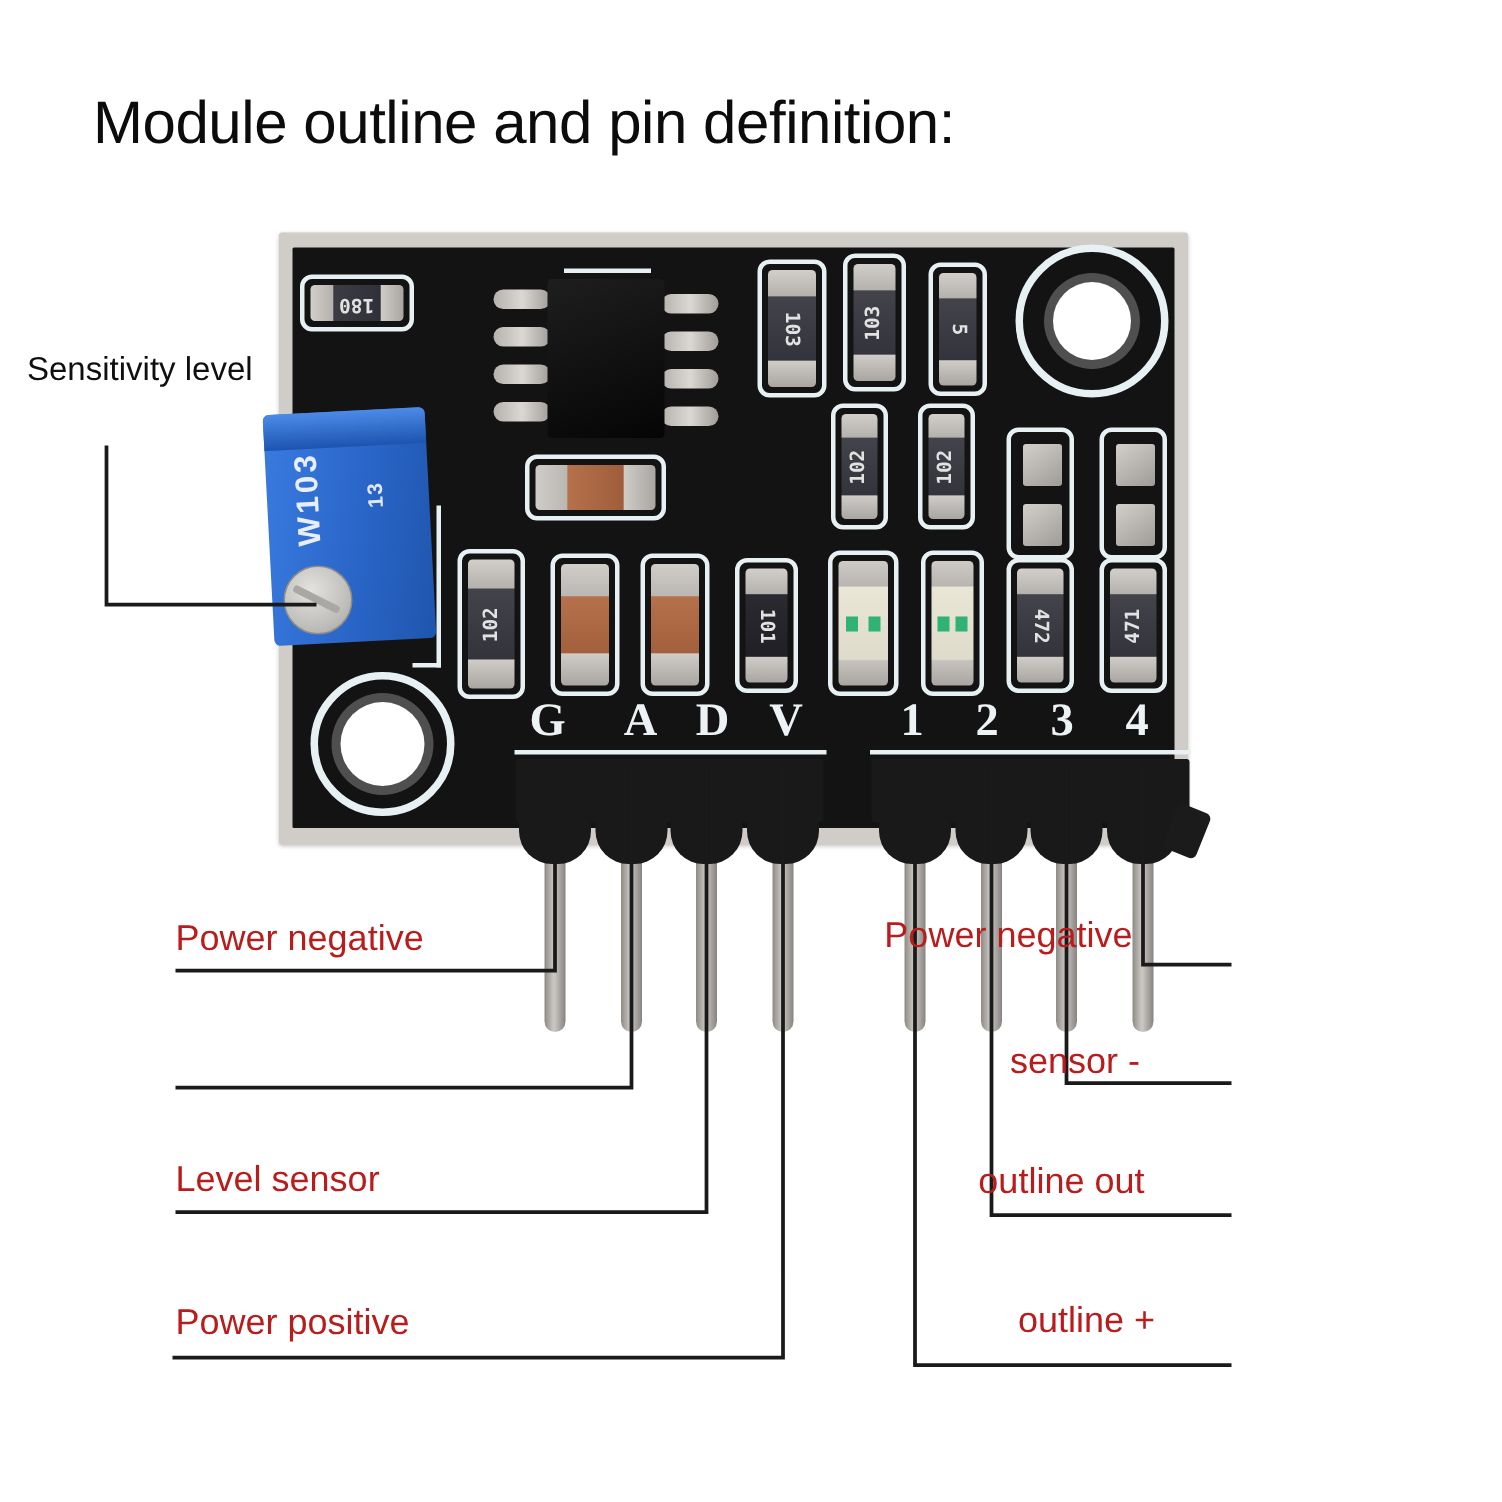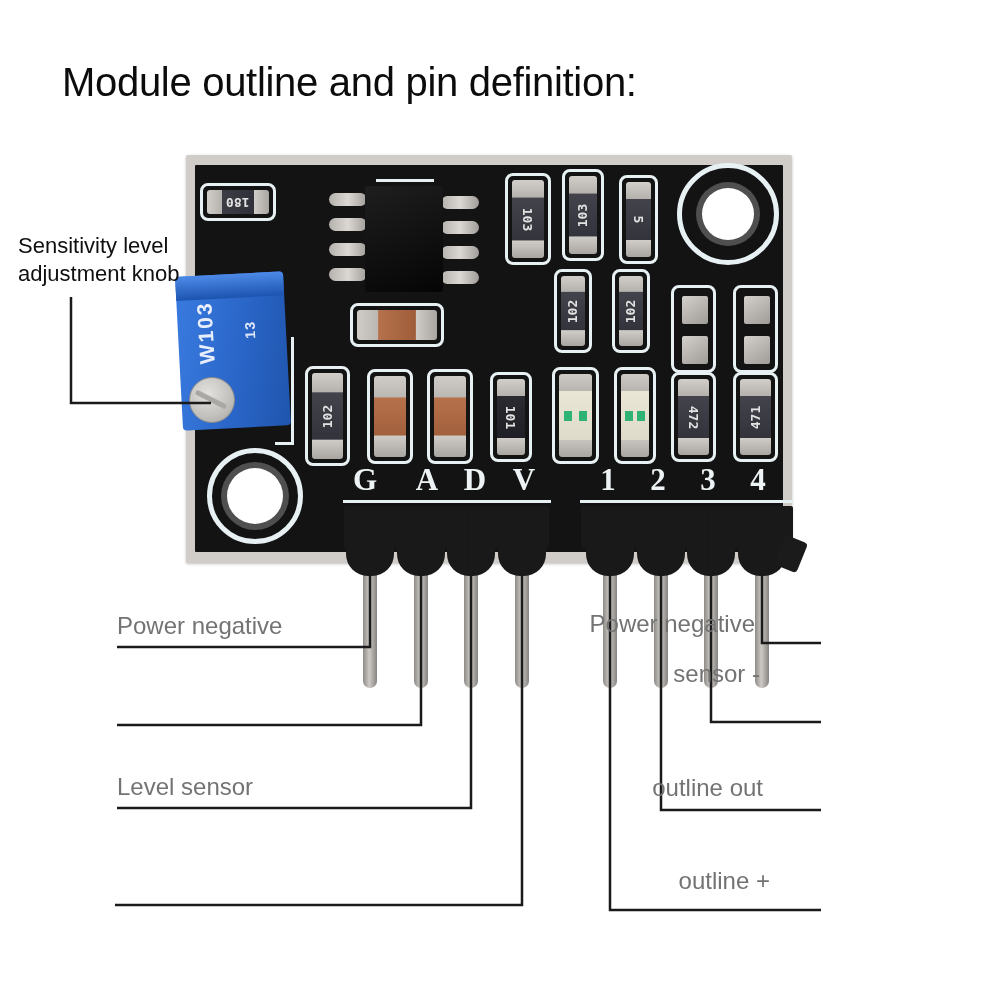--- a/index.html
+++ b/index.html
@@ -59,33 +59,32 @@
           width:34px;text-align:center;z-index:5}
 
   .header{background:#191919;border-radius:2px;z-index:10}
   .bump{background:#191919;border-radius:0 0 22px 22px;z-index:10;width:48px;height:40px;top:536px}
   .pin{width:14px;top:558px;height:130px;border-radius:0 0 7px 7px;z-index:9;
        background:linear-gradient(90deg,#8e8a86,#cdcac6 45%,#878380)}
 
   .cline{fill:none;stroke:#1a1a1a;stroke-width:2.5}
   .overlay{left:0;top:0;z-index:40}
 
-  .label{font-size:24px;color:#737373;white-space:nowrap;z-index:50}
+  .label{font-size:24px;color:#b91c1c;white-space:nowrap;z-index:50}
   .label.r{text-align:right}
 </style>
 </head>
 <body>
 
 <div class="stage">
 
   <div class="abs title">Module outline and pin definition:</div>
 
   <div class="abs knob-label">
     <span>Sensitivity level</span>
-    <span>adjustment knob</span>
   </div>
 
   <div class="abs pcb-edge"></div>
   <div class="abs pcb"></div>
 
   <div class="abs ring" style="left:677px;top:163px;width:102px;height:102px"></div>
   <div class="abs hole" style="left:702px;top:188px;width:52px;height:52px"></div>
   <div class="abs ring" style="left:207px;top:448px;width:96px;height:96px"></div>
   <div class="abs hole" style="left:227px;top:468px;width:56px;height:56px"></div>
 
@@ -236,19 +235,20 @@
     <polyline class="cline" points="471,512 471,808 117,808"></polyline>
     <polyline class="cline" points="522,512 522,905 115,905"></polyline>
     <polyline class="cline" points="610,512 610,910 950,910"></polyline>
     <polyline class="cline" points="661,512 661,810 938,810"></polyline>
     <polyline class="cline" points="711,512 711,722 938,722"></polyline>
     <polyline class="cline" points="762,512 762,643 933,643"></polyline>
   </svg>
 
   <div class="abs label" style="left:117px;top:612px">Power negative</div>
   <div class="abs label" style="left:117px;top:773px">Level sensor</div>
+  <div class="abs label" style="left:117px;top:868px">Power positive</div>
 
   <div class="abs label r" style="right:66px;top:610px">Power negative</div>
-  <div class="abs label r" style="right:61px;top:660px">sensor -</div>
+  <div class="abs label r" style="right:61px;top:694px">sensor -</div>
   <div class="abs label r" style="right:58px;top:774px">outline out</div>
   <div class="abs label r" style="right:51px;top:867px">outline +</div>
 
 </div>
 
 </body></html>

